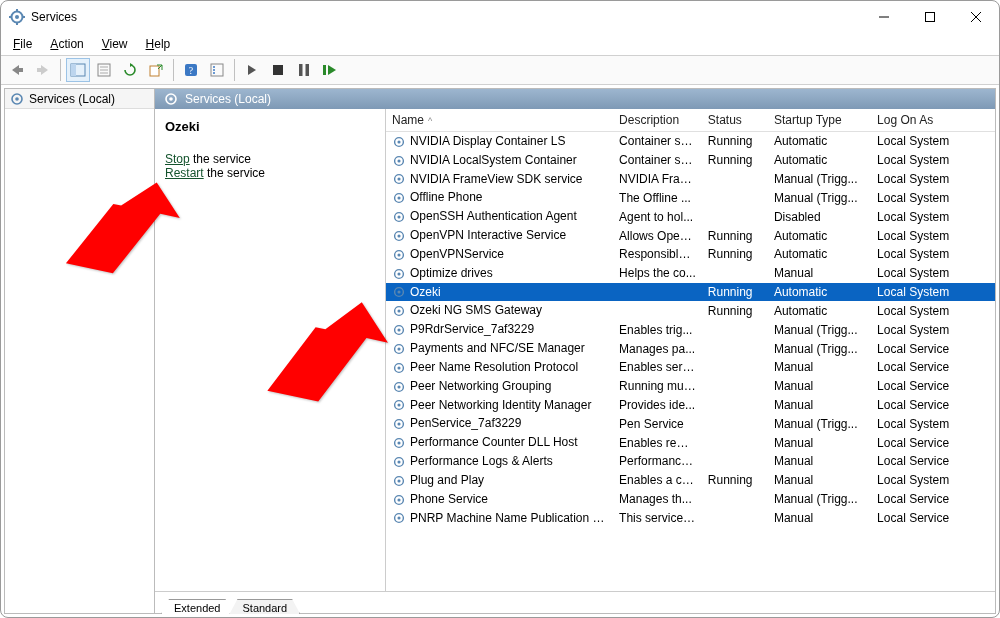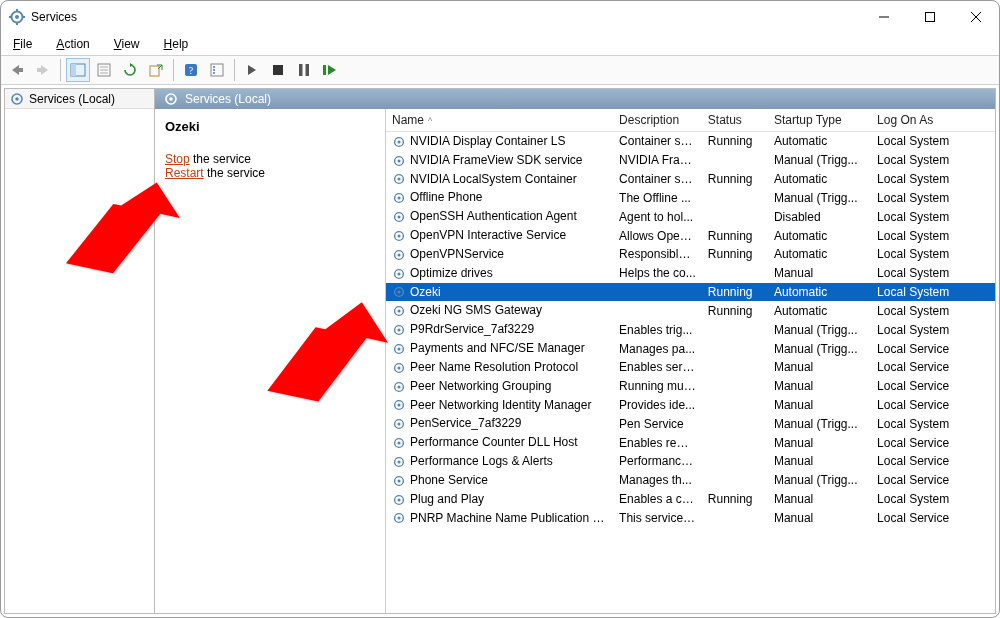--- a/index.html
+++ b/index.html
@@ -2,37 +2,37 @@
 <html><head>
 <meta charset="utf-8">
 <style>
   * { box-sizing: border-box; }
   html, body { margin:0; padding:0; font-family: "Segoe UI", Tahoma, sans-serif; font-size:12px; color:#000; background:#fff; }
   .window { width:1000px; height:618px; border:1px solid #9a9a9a; border-radius:8px; overflow:hidden; display:flex; flex-direction:column; position:relative; background:#fff; }
   .titlebar { height:32px; display:flex; align-items:center; padding:0 0 0 8px; }
   .titlebar .title { display:flex; align-items:center; gap:6px; flex:1; font-size:12px; }
   .winbtns { display:flex; }
   .winbtn { width:46px; height:32px; display:flex; align-items:center; justify-content:center; }
-  .menubar { height:22px; display:flex; align-items:center; gap:8px; padding:0 4px; }
+  .menubar { height:22px; display:flex; align-items:center; gap:2px; padding:0 4px; }
   .menubar span { padding:2px 8px; }
   .menubar span u { text-decoration:underline; }
   .toolbar { height:30px; border-top:1px solid #d0d0d0; border-bottom:1px solid #d0d0d0; display:flex; align-items:center; padding:0 4px; gap:2px; background:#fafafa; }
   .tbtn { width:24px; height:24px; display:flex; align-items:center; justify-content:center; border:1px solid transparent; }
   .tbtn.active { border:1px solid #9cc3e6; background:#e5f1fb; }
   .tsep { width:1px; height:22px; background:#c0c0c0; margin:0 3px; }
   .content { flex:1; display:flex; border:1px solid #bbb; margin:3px; min-height:0;justify-content:center; }
   .leftpane { width:150px; border-right:1px solid #bbb; display:flex; flex-direction:column; }
   .leftpane .lhead { height:20px; background:#f5f5f5; display:flex; align-items:center; gap:4px; padding:0 4px; border-bottom:1px solid #ddd; }
   .rightpane { flex:1; display:flex; flex-direction:column; min-width:0; }
   .rhead { height:20px; display:flex; align-items:center; gap:6px; padding:0 8px; color:#fff;
     background:linear-gradient(#9db6cf,#7e99b5); }
   .rbody { flex:1; display:flex; min-height:0;gap:48px; }
   .detailpane { width:182px; padding:10px 10px; font-size:12px; }
   .detailpane h3 { margin:0 0 18px 0; font-size:13px; }
-  .detailpane a { color:#c2410c; text-decoration:underline; }
+  .detailpane a { color:#14532d; text-decoration:underline; }
   .listpane { flex:1; border-left:1px solid #ccc; overflow:hidden; position:relative; min-width:0;}
   table { width:100%; border-collapse:collapse; table-layout:fixed; font-size:12px; }
   thead th { text-align:left; font-weight:normal; color:#222; padding:4px 6px; background:#fff; position:sticky; top:0; border-bottom:1px solid #e0e0e0; }
   thead th .sort { color:#888; font-size:9px; margin-left:4px; vertical-align:middle;}
   tbody td { padding:2px 6px; white-space:nowrap; overflow:hidden; text-overflow:ellipsis; }
   tbody tr.selected td { background:#0a64c2; color:#fff; }
   .svc-ico { display:inline-block; vertical-align:middle; margin-right:4px; }
   .tabs { height:22px; display:flex; align-items:flex-end; padding-left:6px; border-top:1px solid #ccc; gap:0; font-size:11px; }
   .tab { padding:2px 12px 0 12px; border:1px solid #999; border-bottom:none; background:#f3f3f3; position:relative; top:1px;
     clip-path: polygon(8px 0, calc(100% - 8px) 0, 100% 100%, 0 100%); margin-right:-4px;}
@@ -228,40 +228,40 @@
                       </svg><span>NVIDIA Display Container LS</span></td>
                     <td>Container se...</td>
                     <td>Running</td>
                     <td>Automatic</td>
                     <td>Local System</td>
                   </tr>
                   <tr>
                     <td><svg class="svc-ico" width="14" height="14" viewBox="0 0 16 16">
                         <circle cx="8" cy="8" r="5" fill="none" stroke="#5a87b2" stroke-width="1.6"></circle>
                         <circle cx="8" cy="8" r="1.8" fill="#5a87b2"></circle>
+                      </svg><span>NVIDIA LocalSystem Container</span></td>
+                    <td>Container se...</td>
+                    <td>Running</td>
+                    <td>Automatic</td>
+                    <td>Local System</td>
+                  </tr>
+                  <tr>
+                    <td><svg class="svc-ico" width="14" height="14" viewBox="0 0 16 16">
+                        <circle cx="8" cy="8" r="5" fill="none" stroke="#5a87b2" stroke-width="1.6"></circle>
+                        <circle cx="8" cy="8" r="1.8" fill="#5a87b2"></circle>
                       </svg><span>NVIDIA FrameView SDK service</span></td>
                     <td>NVIDIA Fram...</td>
                     <td></td>
                     <td>Manual (Trigg...</td>
                     <td>Local System</td>
                   </tr>
                   <tr>
                     <td><svg class="svc-ico" width="14" height="14" viewBox="0 0 16 16">
                         <circle cx="8" cy="8" r="5" fill="none" stroke="#5a87b2" stroke-width="1.6"></circle>
                         <circle cx="8" cy="8" r="1.8" fill="#5a87b2"></circle>
-                      </svg><span>NVIDIA LocalSystem Container</span></td>
-                    <td>Container se...</td>
-                    <td>Running</td>
-                    <td>Automatic</td>
-                    <td>Local System</td>
-                  </tr>
-                  <tr>
-                    <td><svg class="svc-ico" width="14" height="14" viewBox="0 0 16 16">
-                        <circle cx="8" cy="8" r="5" fill="none" stroke="#5a87b2" stroke-width="1.6"></circle>
-                        <circle cx="8" cy="8" r="1.8" fill="#5a87b2"></circle>
                       </svg><span>Offline Phone</span></td>
                     <td>The Offline ...</td>
                     <td></td>
                     <td>Manual (Trigg...</td>
                     <td>Local System</td>
                   </tr>
                   <tr>
                     <td><svg class="svc-ico" width="14" height="14" viewBox="0 0 16 16">
                         <circle cx="8" cy="8" r="5" fill="none" stroke="#5a87b2" stroke-width="1.6"></circle>
                         <circle cx="8" cy="8" r="1.8" fill="#5a87b2"></circle>
@@ -398,52 +398,56 @@
                       </svg><span>Performance Logs &amp; Alerts</span></td>
                     <td>Performance...</td>
                     <td></td>
                     <td>Manual</td>
                     <td>Local Service</td>
                   </tr>
                   <tr>
                     <td><svg class="svc-ico" width="14" height="14" viewBox="0 0 16 16">
                         <circle cx="8" cy="8" r="5" fill="none" stroke="#5a87b2" stroke-width="1.6"></circle>
                         <circle cx="8" cy="8" r="1.8" fill="#5a87b2"></circle>
+                      </svg><span>Plug and Play</span></td>
+                    <td>Enables a co...</td>
+                    <td>Running</td>
+                    <td>Manual</td>
+                    <td>Local System</td>
+                  </tr>
+                  <tr>
+                    <td><svg class="svc-ico" width="14" height="14" viewBox="0 0 16 16">
+                        <circle cx="8" cy="8" r="5" fill="none" stroke="#5a87b2" stroke-width="1.6"></circle>
+                        <circle cx="8" cy="8" r="1.8" fill="#5a87b2"></circle>
                       </svg><span>Phone Service</span></td>
                     <td>Manages th...</td>
                     <td></td>
                     <td>Manual (Trigg...</td>
                     <td>Local Service</td>
-                  </tr>
-                  <tr>
-                    <td><svg class="svc-ico" width="14" height="14" viewBox="0 0 16 16">
-                        <circle cx="8" cy="8" r="5" fill="none" stroke="#5a87b2" stroke-width="1.6"></circle>
-                        <circle cx="8" cy="8" r="1.8" fill="#5a87b2"></circle>
-                      </svg><span>Plug and Play</span></td>
-                    <td>Enables a co...</td>
-                    <td>Running</td>
-                    <td>Manual</td>
-                    <td>Local System</td>
                   </tr>
                   <tr>
                     <td><svg class="svc-ico" width="14" height="14" viewBox="0 0 16 16">
                         <circle cx="8" cy="8" r="5" fill="none" stroke="#5a87b2" stroke-width="1.6"></circle>
                         <circle cx="8" cy="8" r="1.8" fill="#5a87b2"></circle>
                       </svg><span>PNRP Machine Name Publication S...</span></td>
                     <td>This service ...</td>
                     <td></td>
                     <td>Manual</td>
                     <td>Local Service</td>
                   </tr>
                 </tbody>
           </table>
          </div>
         </div>
       </div>
 
+      <div class="tabs">
+        <div class="tab active">Extended</div>
+        <div class="tab">Standard</div>
+      </div>
     </div>
   </div>
 
   <div class="arrow" style="left:50px; top:170px;">
     <svg width="130" height="120">
         <path d="M96 6 L126 36 L106 36 L72 104 L24 104 L58 36 L66 36 Z" fill="#ff0000" transform="rotate(12 75 55)"></path>
       </svg>
   </div>
   <div class="arrow" style="left:250px; top:290px;">
     <svg width="140" height="130">

